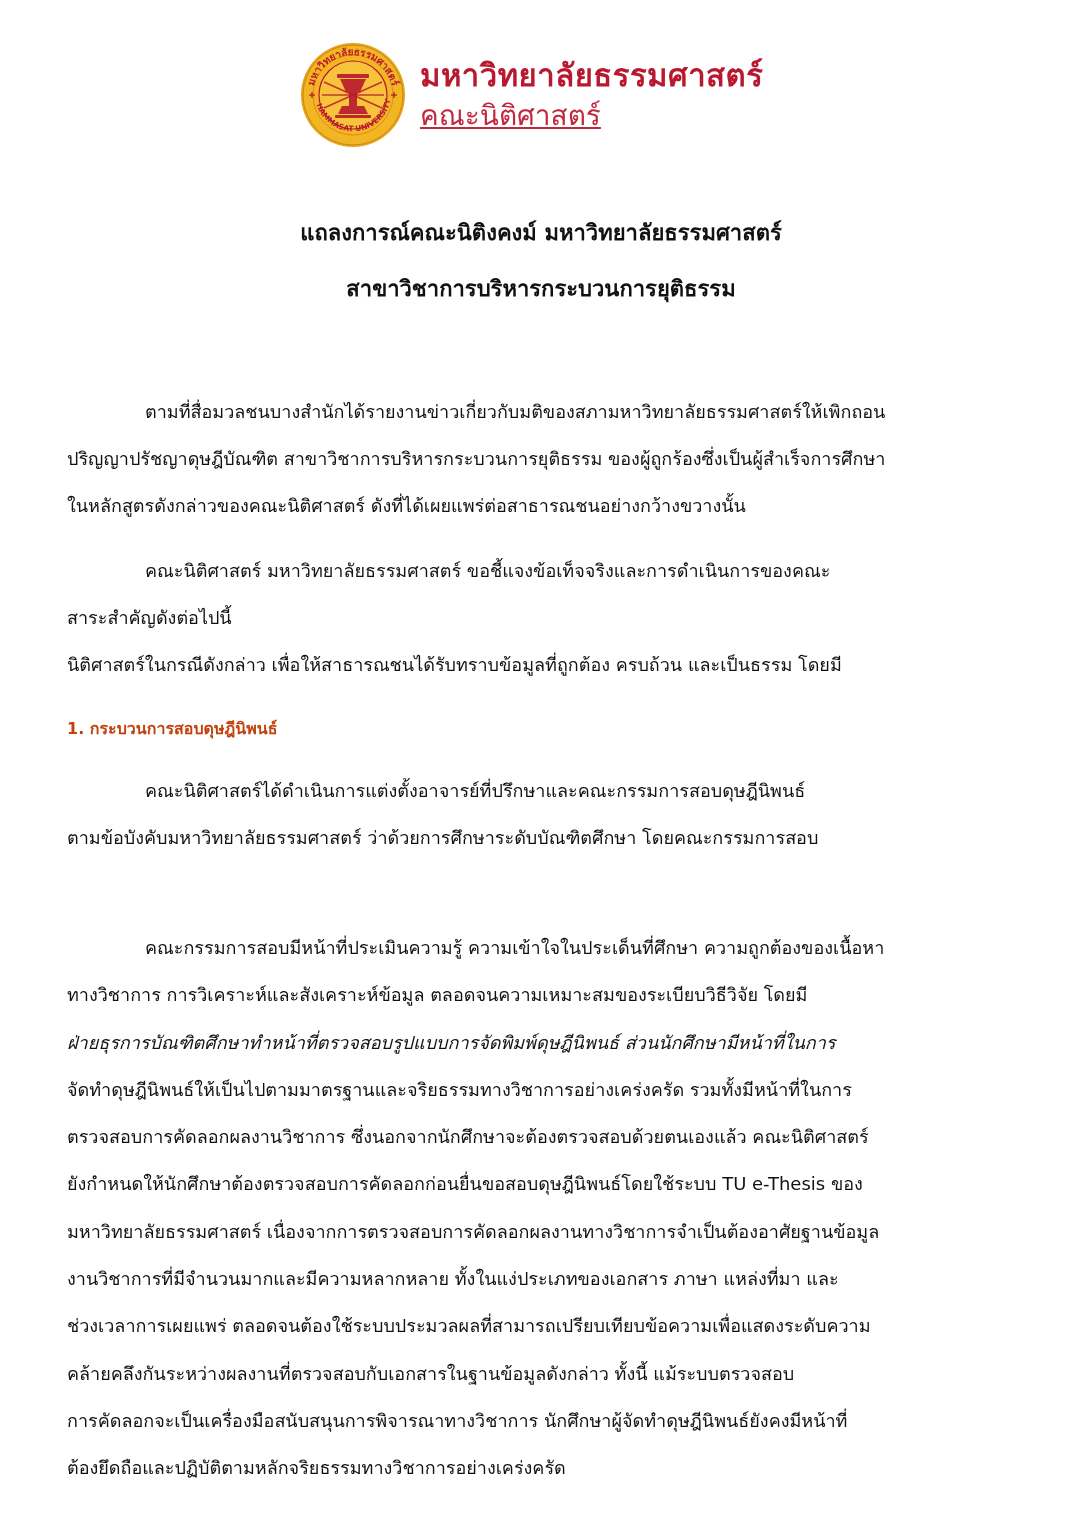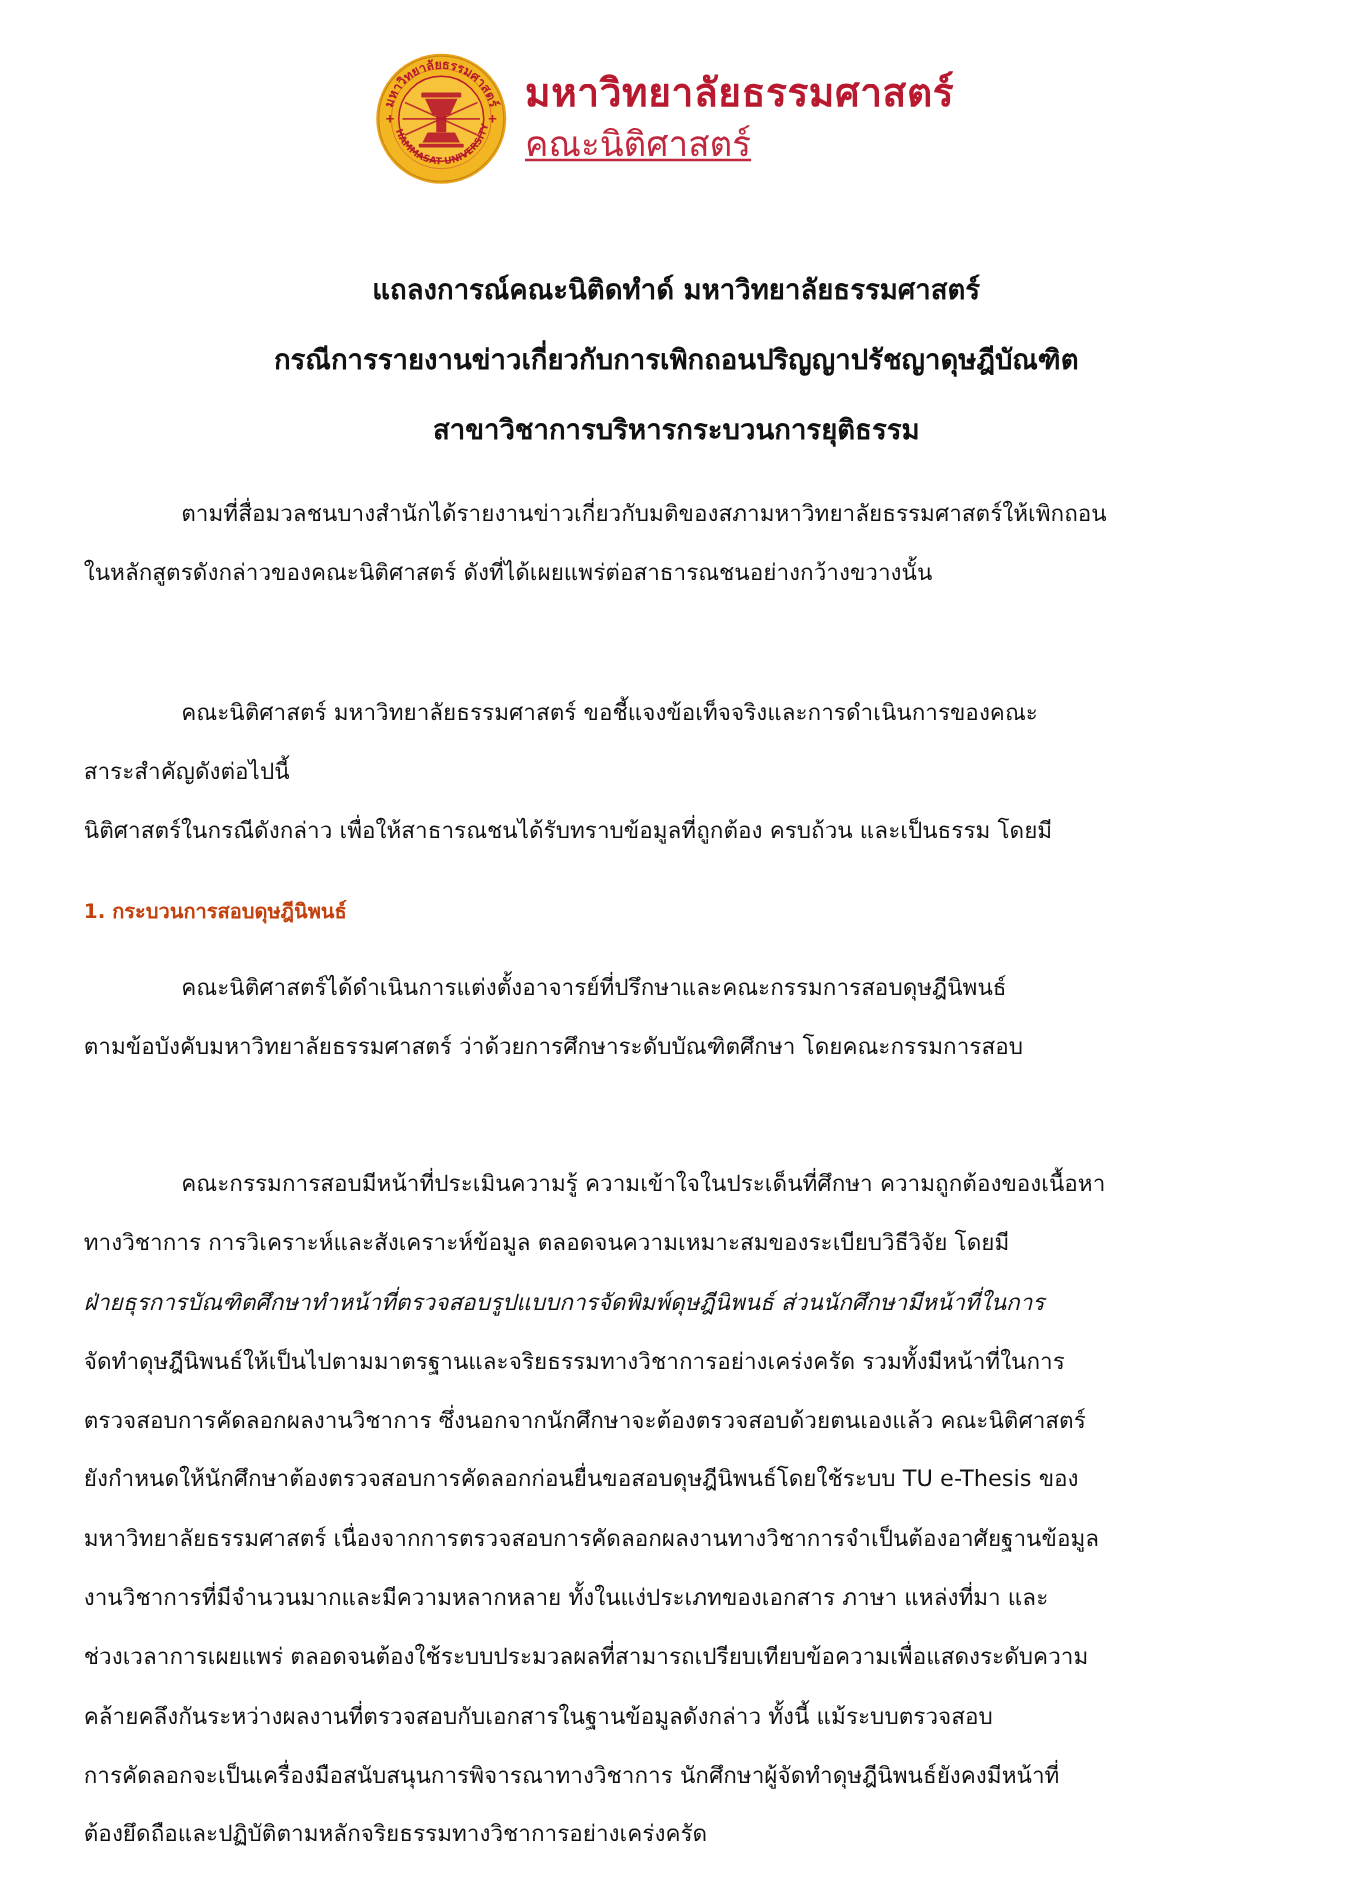--- a/index.html
+++ b/index.html
@@ -68,29 +68,29 @@
       </text>
     </svg>
   </div>
   <div class="brand">
     <div class="brand-main">มหาวิทยาลัยธรรมศาสตร์</div>
     <div class="brand-sub">คณะนิติศาสตร์</div>
   </div>
 </div>
 
 <div class="title-block">
-  <div class="title-line">แถลงการณ์คณะนิติดทำด์ มหาวิทยาลัยธรรมศาสตร์</div>
-  <div class="title-line">กรณีการรายงานข่าวเกี่ยวกับการเพิกถอนปริญญาปรัชญาดุษฎีบัณฑิต</div>
+  <div class="title-line">แถลงการณ์คณะนิติงคงม์ มหาวิทยาลัยธรรมศาสตร์</div>
   <div class="title-line">สาขาวิชาการบริหารกระบวนการยุติธรรม</div>
 </div>
 
 <div class="body-block" style="top: 396px;">
   <div class="line indent justify-row">
       <span>ตามที่สื่อมวลชนบางสำนักได้รายงานข่าวเกี่ยวกับมติของสภามหาวิทยาลัยธรรมศาสตร์ให้เพิกถอน</span>
     </div>
+  <div class="line" style="margin-top:15px;">ปริญญาปรัชญาดุษฎีบัณฑิต สาขาวิชาการบริหารกระบวนการยุติธรรม ของผู้ถูกร้องซึ่งเป็นผู้สำเร็จการศึกษา</div>
   <div class="line" style="margin-top:15px;">ในหลักสูตรดังกล่าวของคณะนิติศาสตร์ ดังที่ได้เผยแพร่ต่อสาธารณชนอย่างกว้างขวางนั้น</div>
 </div>
 
 <div class="body-block" style="top: 555px;">
   <div class="line indent">คณะนิติศาสตร์ มหาวิทยาลัยธรรมศาสตร์ ขอชี้แจงข้อเท็จจริงและการดำเนินการของคณะ</div>
   <div class="line" style="margin-top:15px;">สาระสำคัญดังต่อไปนี้</div>
   <div class="line" style="margin-top:15px;">นิติศาสตร์ในกรณีดังกล่าว เพื่อให้สาธารณชนได้รับทราบข้อมูลที่ถูกต้อง ครบถ้วน และเป็นธรรม โดยมี</div>
 </div>
 
 <div class="body-block" style="top: 713px;">

